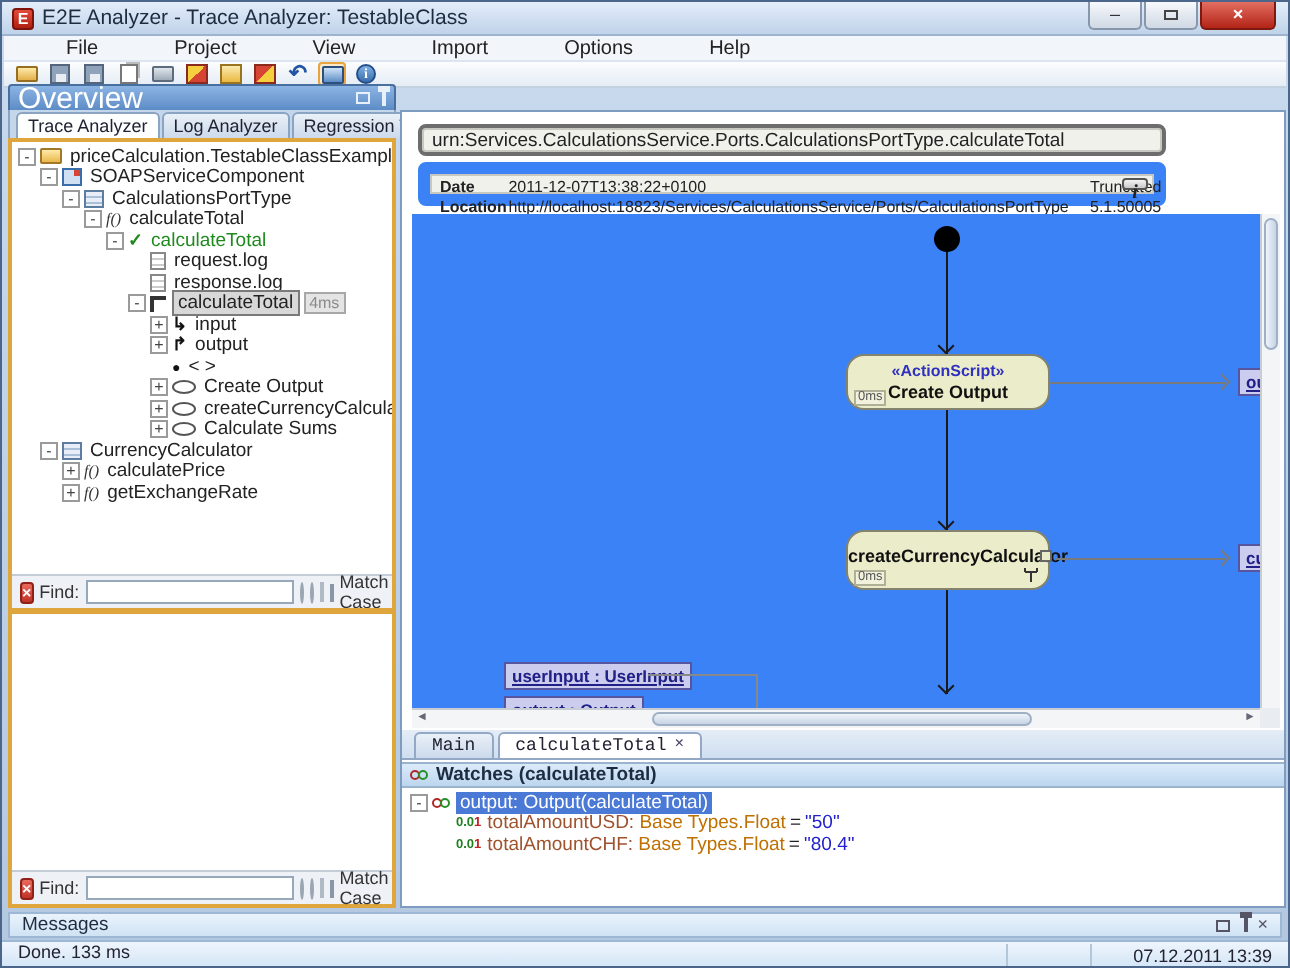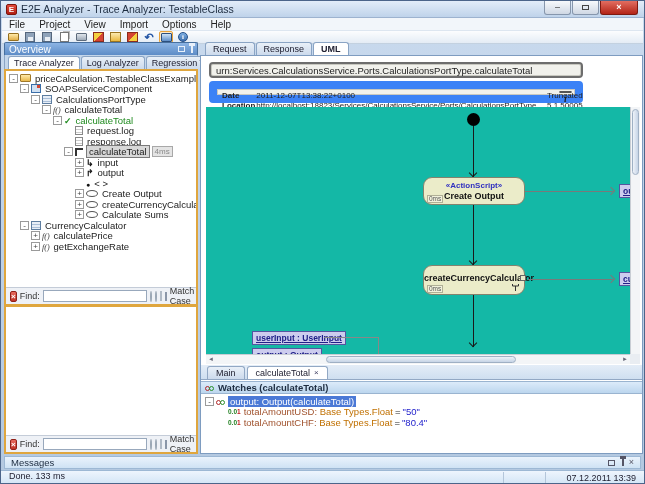--- a/index.html
+++ b/index.html
@@ -14,21 +14,21 @@
     border-radius:2px;color:#fff;font-size:8px;font-weight:bold;text-align:center;line-height:10px;margin-right:4px;}
   #winbtns{position:absolute;right:6px;top:0;display:flex;}
   .wbtn{width:27px;height:14px;border:1px solid #8696ac;border-top:none;border-radius:0 0 3px 3px;
     background:linear-gradient(#f7f9fc,#cfd8e4);margin-left:1px;text-align:center;line-height:12px;
     font-size:9px;color:#333;}
   .wbtn .sq{display:inline-block;width:7px;height:5px;border:1px solid #444;margin-top:3px;}
   .wbtn-close{width:38px;background:linear-gradient(#e26e61,#b32417);border-color:#7d1a10;color:#fff;font-weight:bold;}
   
   #menubar{position:absolute;left:1px;top:17px;right:1px;height:13px;background:#f2f6fa;
     border-bottom:1px solid #dde6f0;display:flex;align-items:center;font-size:10px;color:#222;}
-  .menu-item{padding:0 7px;}
+  .menu-item{padding:0 7px;margin-left:24px;}
   #toolbar{position:absolute;left:1px;top:30px;right:1px;height:13px;
     background:linear-gradient(#fcfdfe,#e4ecf5);border-bottom:1px solid #c3d1e0;
     display:flex;align-items:center;padding-left:4px;gap:3px;}
   .tbtn{width:14px;height:12px;display:flex;align-items:center;justify-content:center;border:1px solid transparent;}
   .tbtn.tbsel{border:1px solid #e8a33d;background:#fde9c8;border-radius:2px;}
   .tglyph{font-style:normal;font-size:9px;line-height:9px;}
   .tb-open{width:11px;height:8px;background:linear-gradient(#ffe9a8,#e2b04a);border:1px solid #96701f;border-radius:1px;}
   .tb-save,.tb-saveall{width:10px;height:10px;background:#8fa3ba;border:1px solid #55667c;position:relative;}
   .tb-save::after,.tb-saveall::after{content:"";position:absolute;left:2px;bottom:0;width:5px;height:4px;background:#e9eef4;}
   .tb-copy{width:9px;height:10px;border:1px solid #777;background:#fff;box-shadow:2px -2px 0 -1px #bbb;}
@@ -36,21 +36,21 @@
   .tb-trace{width:11px;height:10px;background:linear-gradient(135deg,#f4d03f 50%,#d64533 50%);border:1px solid #8c2b1d;}
   .tb-log{width:11px;height:10px;background:linear-gradient(#fbe9b0,#e9b83f);border:1px solid #9a7420;}
   .tb-reg{width:11px;height:10px;background:linear-gradient(135deg,#d64533 50%,#f4d03f 50%);border:1px solid #8c2b1d;}
   .tb-undo{color:#2455a4;font-weight:bold;font-size:11px;}
   .tb-view{width:11px;height:9px;background:linear-gradient(#cfe4f8,#5d8cc6);border:1px solid #2d4f7d;border-radius:1px;}
   .tb-info{width:10px;height:10px;border-radius:50%;background:linear-gradient(#7fb0e4,#3a6cab);border:1px solid #24508a;
     color:#fff;font-size:7px;font-weight:bold;text-align:center;line-height:9px;font-family:"Liberation Serif",serif;}
   
   #left{position:absolute;left:3px;top:41px;width:194px;height:412px;}
   #ov-header{height:13px;background:linear-gradient(#8cb4e4,#5d8cc6);border:1px solid #48709e;border-bottom:none;
-    border-radius:2px 2px 0 0;color:#fff;font-size:10px;display:flex;align-items:center;padding:0 4px;}
+    border-radius:2px 2px 0 0;color:#fff;font-size:15px;display:flex;align-items:center;padding:0 4px;}
   #ov-header .spacer{flex:1;}
   .mini-sq{width:7px;height:6px;border:1px solid #e8f0fa;margin-left:4px;}
   .mini-pin{width:2px;height:7px;background:#e8f0fa;position:relative;margin-left:6px;}
   .mini-pin::before{content:"";position:absolute;top:-3px;left:-2px;width:6px;height:3px;background:#e8f0fa;}
   #ov-tabs{height:14px;background:#c4d6ea;border-left:1px solid #8aa4c4;border-right:1px solid #8aa4c4;
     display:flex;align-items:flex-end;padding-left:3px;}
   .ov-tab{font-size:9px;color:#223;padding:1px 5px;margin-right:1px;border:1px solid #8aa4c4;border-bottom:none;
     border-radius:3px 3px 0 0;background:linear-gradient(#e9f0f8,#ccdaec);white-space:nowrap;}
   .ov-tab.active{background:#fdfefe;font-weight:normal;}
   #gold{position:absolute;left:0;top:27px;right:0;bottom:0;border:2px solid #dfa63e;background:#fff;
@@ -92,32 +92,32 @@
   
   #right{position:absolute;left:199px;top:41px;width:443px;height:412px;}
   #main-tabs{height:13px;display:flex;align-items:flex-end;padding-left:5px;}
   .m-tab{font-size:9px;color:#223;padding:1px 7px;margin-right:1px;border:1px solid #8aa4c4;border-bottom:none;
     border-radius:3px 3px 0 0;background:linear-gradient(#e9f0f8,#ccdaec);}
   .m-tab.active{background:#fff;font-weight:bold;}
   #content{position:absolute;left:0;top:13px;right:0;bottom:0;border:1px solid #7e9cc0;background:#fff;}
   #urnbox{position:absolute;left:8px;top:6px;width:374px;height:16px;border:2px solid #6d6d6d;border-radius:4px;
     background:#f1f1ec;box-shadow:inset 0 0 0 1px #c8c8c0;font-size:9.5px;font-weight:normal;color:#222;
     line-height:12px;padding:1px 5px;white-space:nowrap;overflow:hidden;}
-  #infobox{position:absolute;left:8px;top:25px;width:374px;height:22px;border:8px solid #3b82f6;border-radius:4px;
+  #infobox{position:absolute;left:8px;top:25px;width:374px;height:22px;border:6px solid #3b82f6;border-radius:4px;
     background:#f1f1ec;box-shadow:inset 0 0 0 1px #c8c8c0;font-size:8px;color:#222;}
   .irow{position:absolute;left:5px;white-space:nowrap;}
   .ilab{font-weight:bold;display:inline-block;width:32px;}
   .ilab2{position:absolute;font-weight:bold;margin-top:32px;}
   .ival2{position:absolute;}
   #ibtn{position:absolute;right:3px;top:2px;bottom:2px;width:13px;border:1px solid #555;border-radius:2px;
     background:linear-gradient(#f4f4f4,#c9c9c9);font-family:"Liberation Serif",serif;font-weight:bold;
     font-style:italic;font-size:10px;text-align:center;line-height:14px;color:#222;}
   
   #diagram{position:absolute;left:5px;top:51px;width:434px;height:257px;background:#fff;overflow:hidden;}
-  #canvas{position:absolute;left:0;top:0;width:424px;height:247px;overflow:hidden;background:#14b8a6;}
+  #canvas{position:absolute;left:0;top:0;width:424px;height:247px;overflow:hidden;background:#3b82f6;}
   .initial{position:absolute;width:13px;height:13px;border-radius:50%;background:#000;}
   .vline{position:absolute;width:1px;background:#1a1a1a;}
   .chev-d{position:absolute;width:6px;height:6px;border-right:1.5px solid #1a1a1a;border-bottom:1.5px solid #1a1a1a;
     transform:rotate(45deg);}
   .hline{position:absolute;height:1px;background:#7a7a7a;}
   .chev-r{position:absolute;width:6px;height:6px;border-top:1.5px solid #7a7a7a;border-right:1.5px solid #7a7a7a;
     transform:rotate(45deg);}
   .node{position:absolute;width:102px;background:#ebecc9;border:1.5px solid #83836e;border-radius:9px;text-align:center;}
   .stereo{color:#3030c0;font-weight:bold;font-size:8px;margin-top:3px;}
   .nname{font-weight:bold;color:#111;font-size:9px;margin-top:1px;}
@@ -132,21 +132,21 @@
   #vscroll{position:absolute;right:0;top:0;width:10px;height:247px;background:#f3f5f7;border-left:1px solid #c8cdd4;}
   #vthumb{position:absolute;left:1px;right:1px;top:2px;height:66px;background:linear-gradient(90deg,#eef3f9,#c6d4e6);
     border:1px solid #9fb0c4;border-radius:4px;}
   #hscroll{position:absolute;left:0;bottom:0;height:10px;width:424px;background:#f3f5f7;border-top:1px solid #c8cdd4;}
   #hthumb{position:absolute;top:1px;bottom:1px;left:120px;width:190px;background:linear-gradient(#eef3f9,#c6d4e6);
     border:1px solid #9fb0c4;border-radius:4px;}
   .harrow{position:absolute;top:0;bottom:0;width:10px;font-size:6px;color:#667;text-align:center;line-height:9px;}
   #hcorner{position:absolute;right:0;bottom:0;width:10px;height:10px;background:#e9edf2;}
   
   #doc-tabs{position:absolute;left:0;top:309px;right:0;height:15px;background:linear-gradient(#e4edf7,#cfdff0);
-    border-bottom:1px solid #92a8c4;display:flex;align-items:flex-end;padding-left:6px;}
+    border-bottom:1px solid #92a8c4;display:flex;align-items:flex-end;padding-left:6px;font-family:Liberation Mono, monospace;}
   .d-tab{font-size:9px;color:#223;padding:1px 8px;margin-right:2px;border:1px solid #92a8c4;border-bottom:none;
     border-radius:3px 3px 0 0;background:linear-gradient(#e9f0f8,#ccdaec);display:flex;align-items:center;gap:4px;}
   .d-tab.active{background:#fff;}
   .tab-close{color:#446;font-size:8px;line-height:8px;}
   #w-header{position:absolute;left:0;top:325px;right:0;height:13px;background:linear-gradient(#dcebfa,#bcd6ee);
     border-top:1px solid #9ab4d0;border-bottom:1px solid #9ab4d0;display:flex;align-items:center;gap:4px;
     padding:0 4px;font-size:9.5px;font-weight:bold;color:#1d2c40;}
   .glasses i{display:inline-block;width:5px;height:5px;border-radius:50%;border:1px solid #b02828;}
   .glasses i.g2{border-color:#289028;margin-left:-1px;}
   #w-rows{position:absolute;left:0;top:338px;right:0;bottom:0;background:#fff;padding:2px 0 0 4px;overflow:hidden;}
@@ -352,25 +352,20 @@
         <span class="find-round"></span>
         <span class="find-round"></span>
         <span class="find-sq"></span>
         <span class="checkbox"></span>
         <span class="find-label">Match Case</span>
       </div>
     </div>
   </div>
 
   <div id="right">
-    <div id="main-tabs">
-        <span class="m-tab">Request</span>
-        <span class="m-tab">Response</span>
-        <span class="m-tab active">UML</span>
-      </div>
     <div id="content">
 
       <div id="urnbox">urn:Services.CalculationsService.Ports.CalculationsPortType.calculateTotal</div>
 
       <div id="infobox">
         <div class="irow" style="top:2px;">
           <span class="ilab">Date</span>
           <span>2011-12-07T13:38:22+0100</span>
         </div>
         <div class="irow" style="top:12px;">

